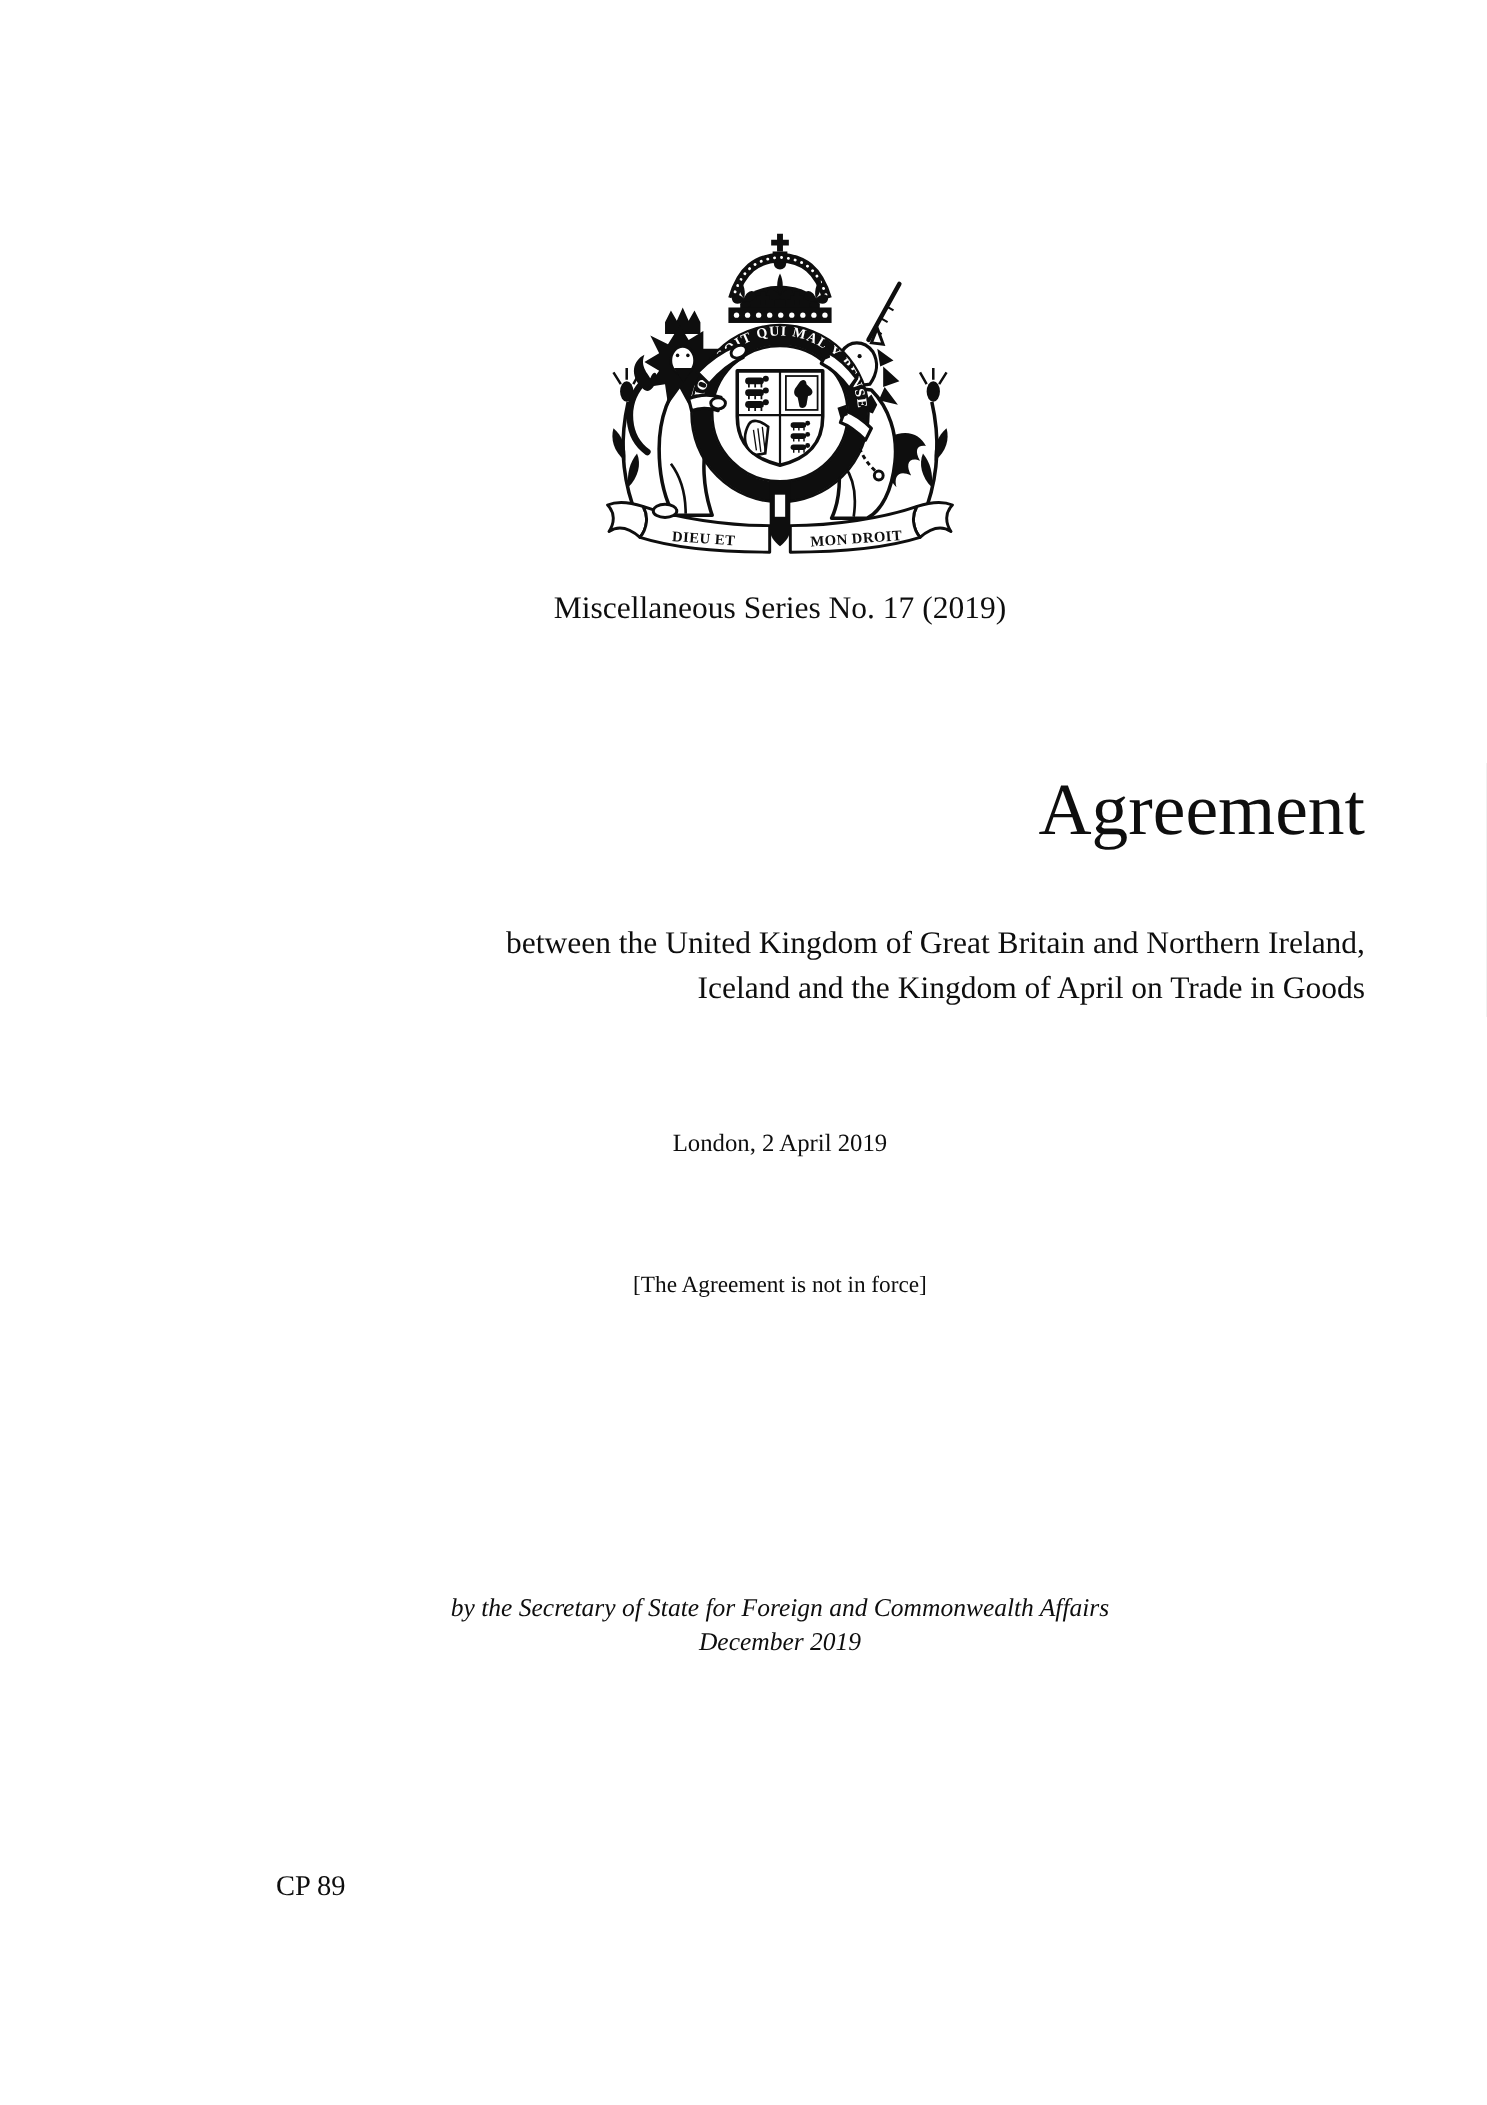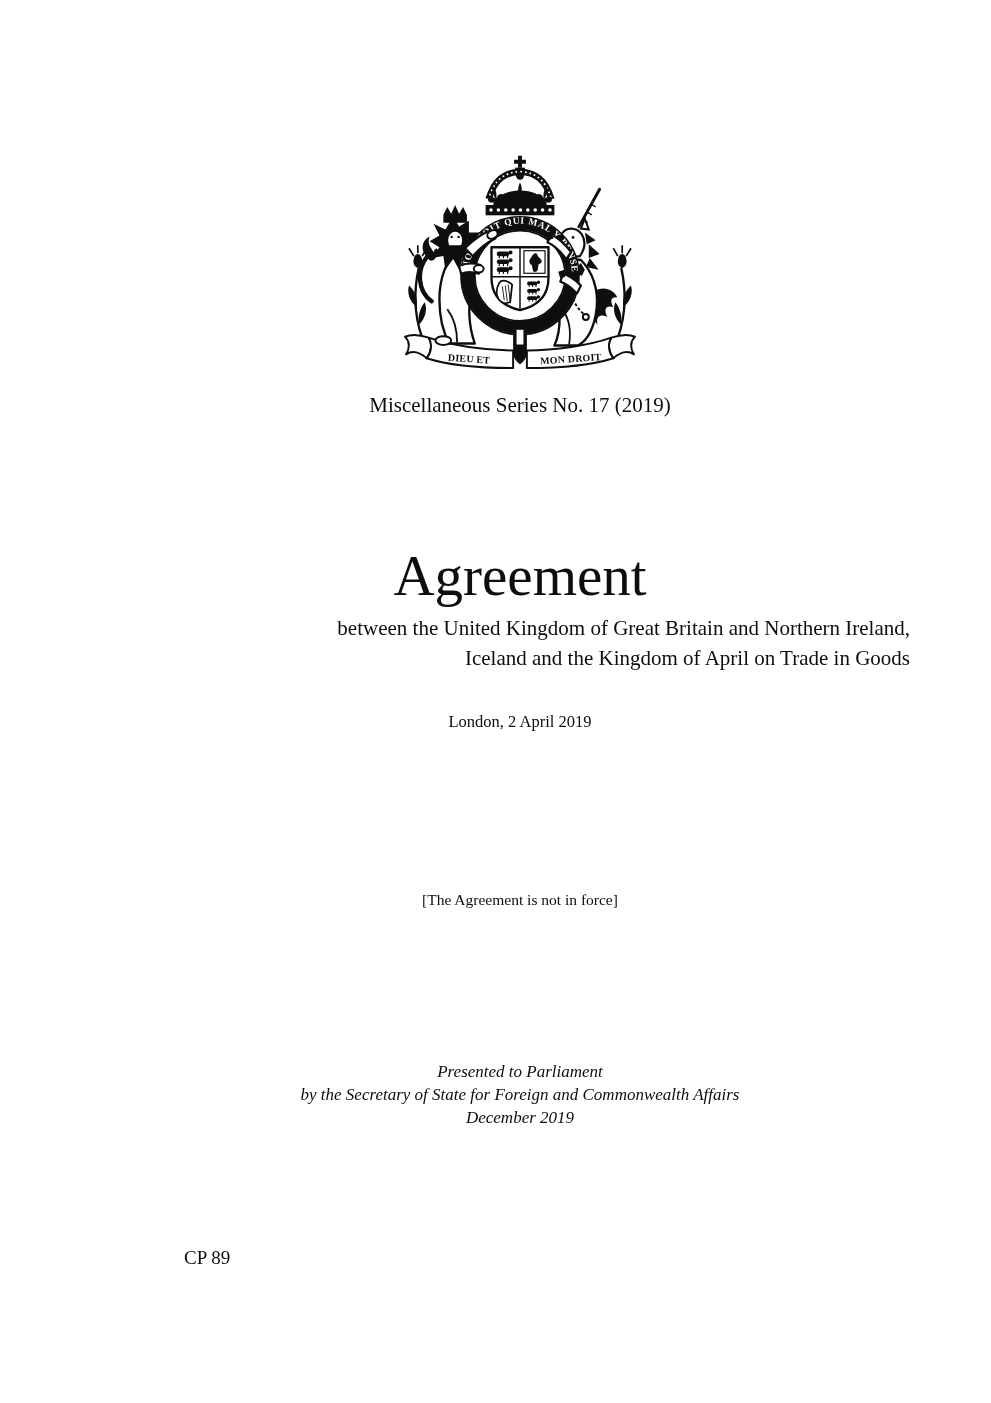--- a/index.html
+++ b/index.html
@@ -6,24 +6,24 @@
   .page {
     position:relative; width:991px; height:1403px; margin:0 auto;
     background:#ffffff; color:#0e0e0e;
     font-family:"Liberation Serif","DejaVu Serif",serif;
     overflow:hidden;
   }
   .col { position:absolute; left:130px; width:780px; text-align:center; }
   .arms-wrap { top:148px; height:228px; }
   .arms-wrap svg { display:block; margin:0 auto; }
   .series  { top:392px; font-size:21px; line-height:26px; }
-  .title   { top:544px; font-size:57px; line-height:64px; }
+  .title   { top:508px; font-size:49px; line-height:64px;text-align:right; }
   .subtitle{ top:614px; font-size:21px; line-height:29.5px;text-align:right; }
-  .place   { top:711px; font-size:16.5px; line-height:22px; }
-  .force   { top:889px; font-size:15.5px; line-height:21px; }
+  .place   { top:751px; font-size:16.5px; line-height:22px; }
+  .force   { top:846px; font-size:15.5px; line-height:21px; }
   .presented { top:1060px; font-size:17px; line-height:23px; font-style:italic; }
   .cpnum   { position:absolute; left:184px; top:1220px; font-size:19px; line-height:24px;margin-top:26px; }
   svg text { font-family:"Liberation Serif","DejaVu Serif",serif; }
 </style>
 </head>
 <body>
 
 <div class="page">
 
   <div class="col arms-wrap">
@@ -174,20 +174,19 @@
   <div class="col subtitle">
     <div>between the United Kingdom of Great Britain and Northern Ireland,</div>
     <div>Iceland and the Kingdom of April on Trade in Goods</div>
   </div>
 
   <div class="col place">London, 2 April 2019</div>
 
   <div class="col force">[The Agreement is not in force]</div>
 
   <div class="col presented">
-    <div>Presented to Parliament</div>
     <div>by the Secretary of State for Foreign and Commonwealth Affairs</div>
     <div>December 2019</div>
   </div>
 
   <div class="cpnum">CP 89</div>
 
 </div>
 
 </body></html>

